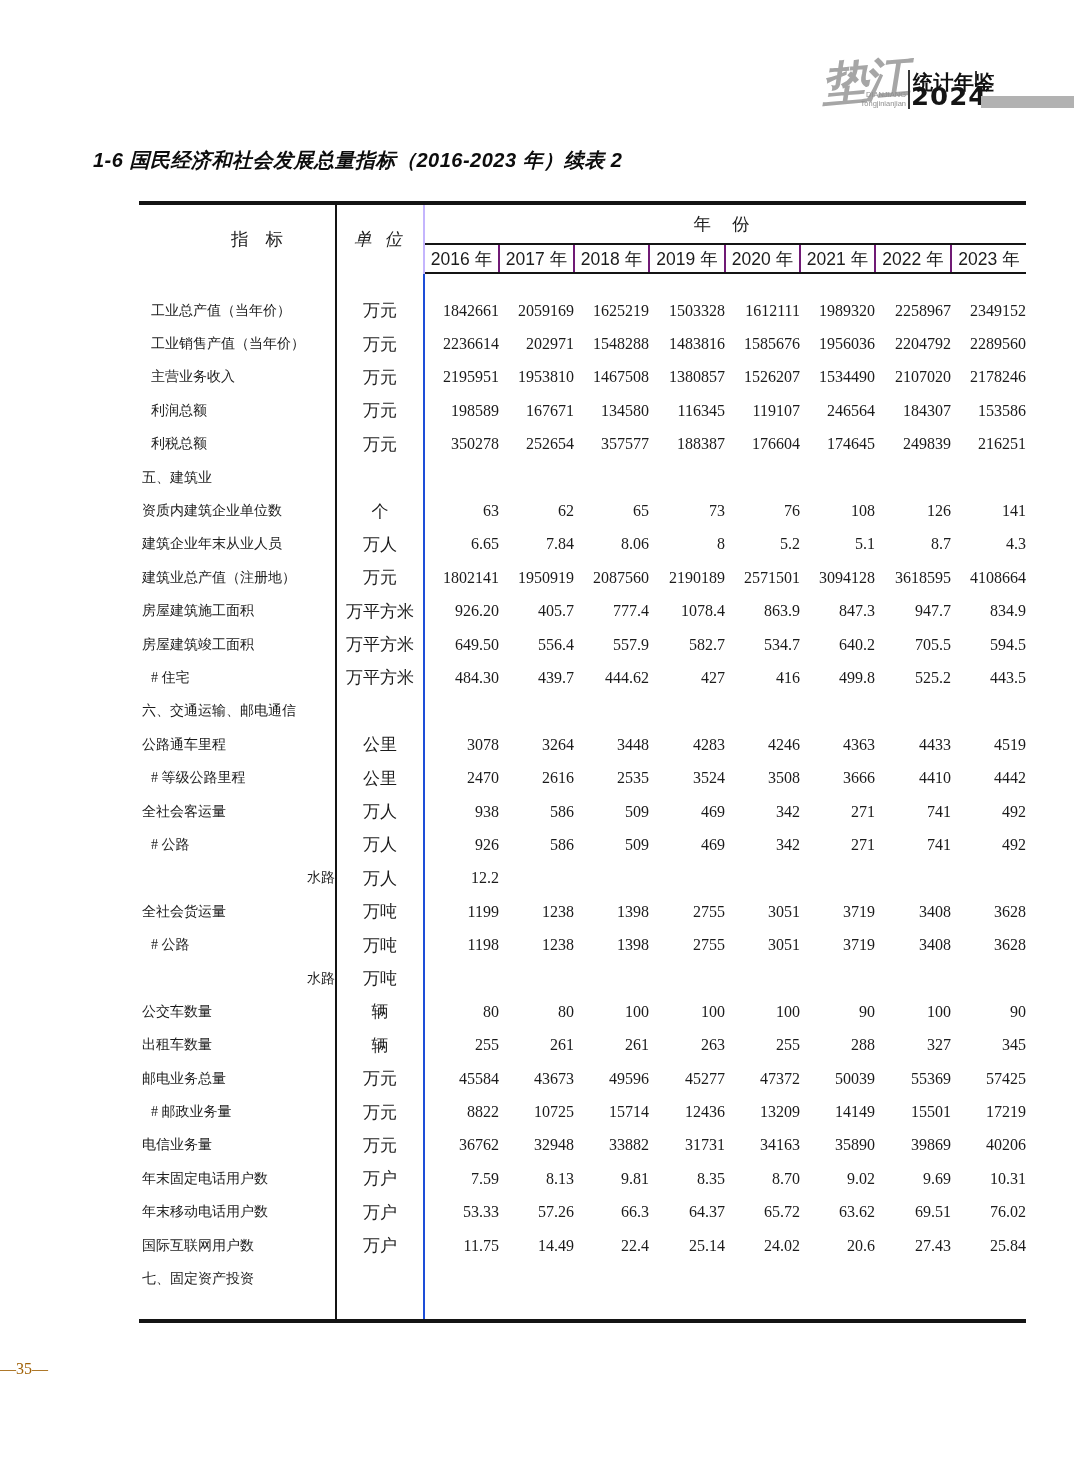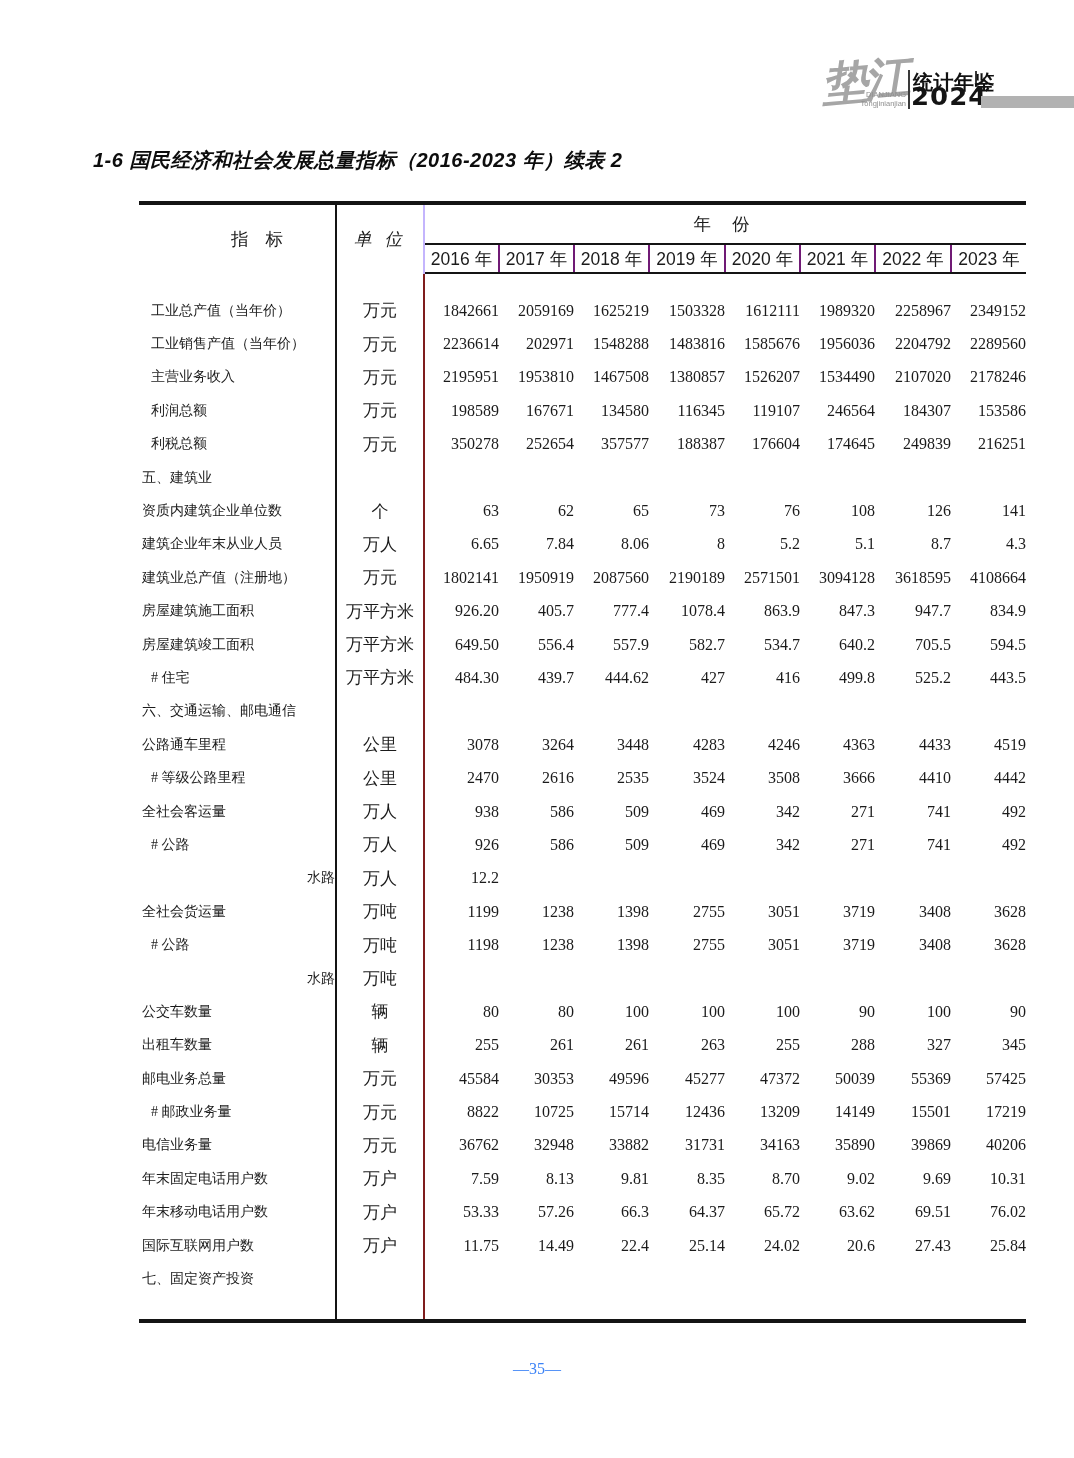--- a/index.html
+++ b/index.html
@@ -58,27 +58,27 @@
   tr.year-row th + th { border-left:2px solid #701a75; }
 
   table.ind tbody td { padding:0; vertical-align:middle; }
   tbody tr.data-row td { height:33.4px; }
   tbody tr.spacer-top td { height:20px; }
   tbody tr.spacer-bottom td { height:23px; }
   td.c-label { font-size:14px; border-right:2px solid #141414; white-space:nowrap; overflow:hidden; }
   td.c-label.i0 { padding-left:3px; }
   td.c-label.i1 { padding-left:12px; }
   td.c-label.i2 { padding-left:26px;text-align:right; }
-  td.c-unit  { font-size:17px; border-right:2px solid #7f1d1d; text-align:center; }
+  td.c-unit  { font-size:17px; border-right:2px solid #1d4ed8; text-align:center; }
   td.c-val   { font-size:16px; text-align:right; padding-right:5px; font-family:"Liberation Serif", serif; }
 
   
   .footer {
-    position:absolute; left:0; top:1360px; width:1074px; text-align:center;
-    font-family:"Liberation Serif", serif; font-size:16px; color:#3b82f6;
+    position:absolute; left:0; top:1360px; width:1074px; text-align:left;
+    font-family:"Liberation Serif", serif; font-size:16px; color:#a16207;
   }
 </style>
 </head>
 <body>
 
 <div class="page">
 
   <div>
     <div class="logo-calli">垫江</div>
     <div class="logo-en">
@@ -413,21 +413,21 @@
             <td class="c-val">263</td>
             <td class="c-val">255</td>
             <td class="c-val">288</td>
             <td class="c-val">327</td>
             <td class="c-val">345</td>
           </tr>
           <tr class="data-row">
             <td class="c-label i0">邮电业务总量</td>
             <td class="c-unit">万元</td>
             <td class="c-val">45584</td>
-            <td class="c-val">30353</td>
+            <td class="c-val">43673</td>
             <td class="c-val">49596</td>
             <td class="c-val">45277</td>
             <td class="c-val">47372</td>
             <td class="c-val">50039</td>
             <td class="c-val">55369</td>
             <td class="c-val">57425</td>
           </tr>
           <tr class="data-row">
             <td class="c-label i1"># 邮政业务量</td>
             <td class="c-unit">万元</td>

